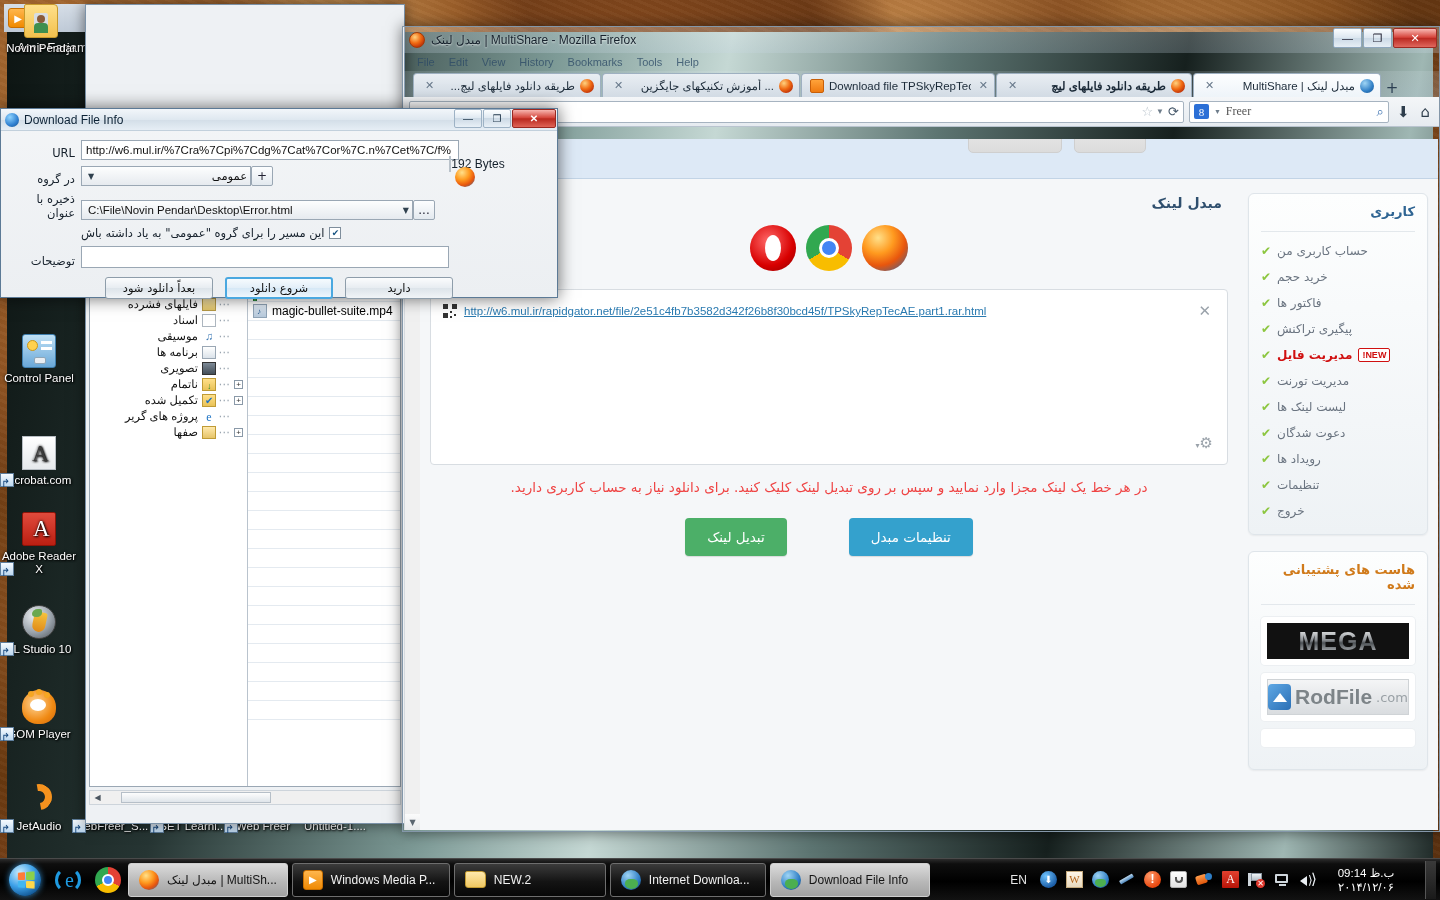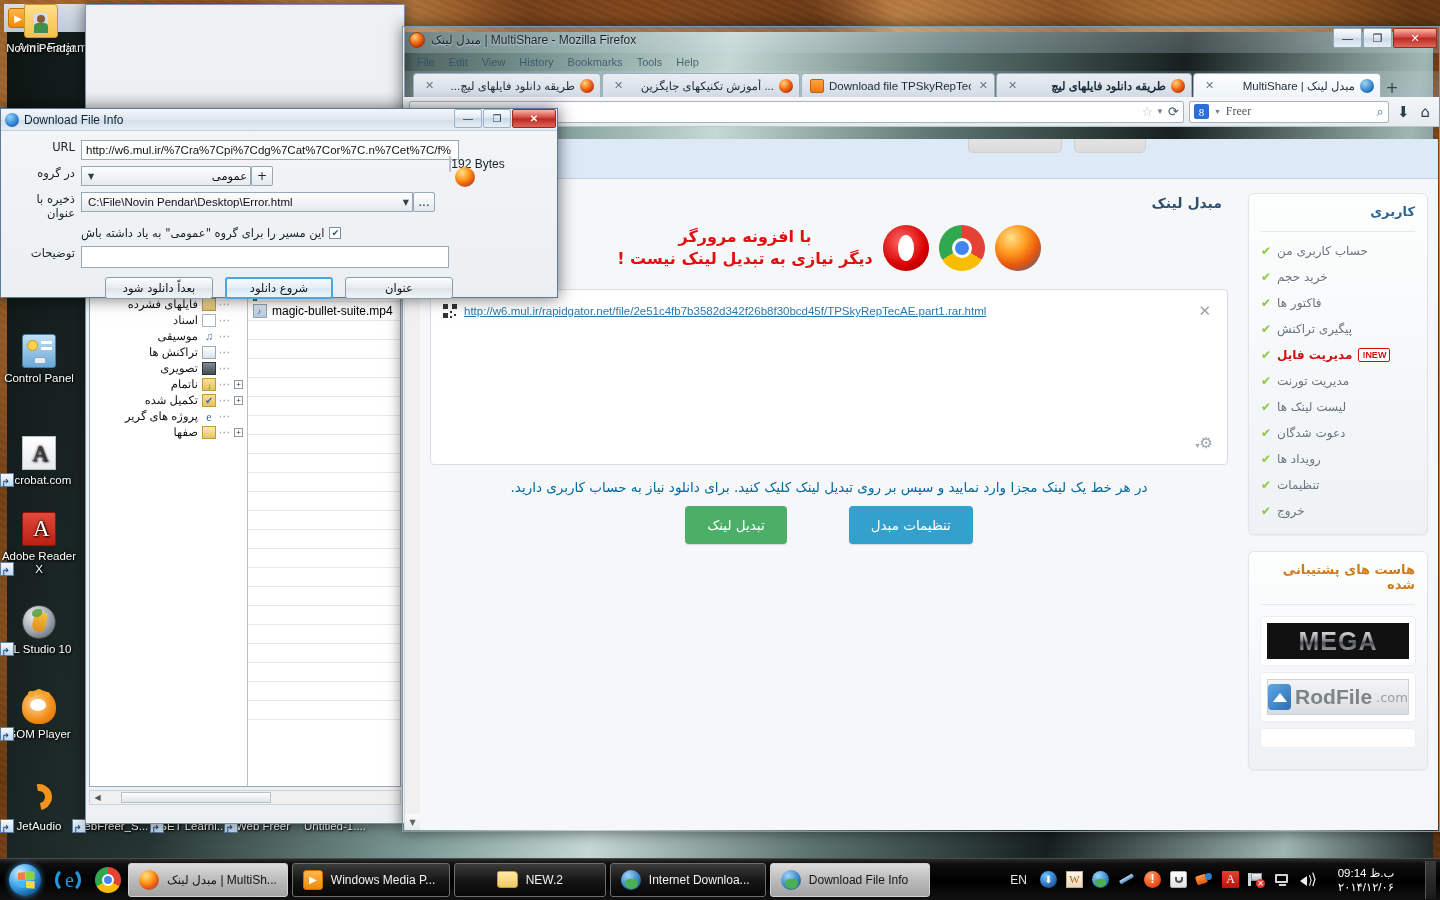--- a/index.html
+++ b/index.html
@@ -208,21 +208,21 @@
         linear-gradient(#333,#333) 9px 0/5px 5px no-repeat,
         linear-gradient(#333,#333) 0 9px/5px 5px no-repeat,
         linear-gradient(#333,#333) 7px 7px/2px 2px no-repeat,
         linear-gradient(#333,#333) 11px 10px/2px 2px no-repeat,
         linear-gradient(#333,#333) 7px 12px/2px 2px no-repeat;
   }
   .linkrow a{ color:#2a7ab0; font-size:11.5px; text-decoration:underline;
               font-family:"Liberation Sans",sans-serif; flex:1; overflow:hidden; white-space:nowrap;}
   .linkrow .xbtn{ color:#9aa2aa; font-size:15px; padding:0 4px; flex:0 0 auto;}
   .gear{ position:absolute; right:14px; bottom:12px; color:#9aa2aa; font-size:15px;}
-  .helptext{ text-align:center; font-size:13.5px; color:#0369a1; line-height:21px; margin:0 20px 8px;
+  .helptext{ text-align:center; font-size:13.5px; color:#ef4444; line-height:21px; margin:0 20px 20px;
              font-family:"DejaVu Sans",sans-serif;}
   .btnrow{ display:flex; justify-content:center; gap:62px; }
   .bigbtn{ border:none; border-radius:4px; color:#fff; font-size:13.5px; padding:11px 22px;
            font-family:"DejaVu Sans",sans-serif; box-shadow:0 1px 1px rgba(0,0,0,.12);}
   .bigbtn.green{ background:#4caf68; }
   .bigbtn.blue{ background:#34a1cd; }
 
   
   #dlg { left:0px; top:108px; width:558px; height:190px; border:1px solid #5c7a96;
          background:linear-gradient(#f3f5f7,#eceff2); box-shadow:0 0 16px rgba(0,0,0,.6); z-index:30;}
@@ -232,21 +232,21 @@
   #dlg .dlg-ic{ width:14px;height:14px;margin-left:4px;border-radius:50%;
                 background:radial-gradient(circle at 35% 30%,#8fd4ff,#2e7fd0 60%,#1b4f86);}
   #dlg .dlg-title{ font-family:"Liberation Sans",sans-serif; font-size:12px; color:#0d2336; margin-left:5px;}
   #dlg .dbtns{ position:absolute; right:1px; top:0; display:flex; gap:1px;}
   #dlg .dwb{ width:28px;height:19px;border:1px solid #9db2c5; border-radius:2px;
              background:linear-gradient(#fcfeff,#dee8f1 48%,#ccd9e5 50%,#e8f0f7);
              display:flex;align-items:center;justify-content:center;font-size:10px;color:#21384c;
              font-family:"Liberation Sans",sans-serif;}
   #dlg .dwb.close{ width:44px; background:linear-gradient(#f7b5af,#d4443a 46%,#b9291f 52%,#df6457);
                    border-color:#9a2820; color:#fff; font-weight:bold;}
-  .frow{ display:flex; align-items:flex-start; margin:0 10px 6px 10px; }
+  .frow{ display:flex; align-items:flex-end; margin:0 10px 6px 10px; }
   .flabel{ width:70px; text-align:right; font-size:11.5px; color:#16212c; padding-right:6px;
            font-family:"DejaVu Sans",sans-serif;}
   .ftext{ flex:1; height:20px; background:#fff; border:1px solid #9aa7b4; padding:0 4px;
           font-family:"Liberation Sans",sans-serif; font-size:11.5px; color:#111;
           display:flex; align-items:center; overflow:hidden; white-space:nowrap;}
   .fsel{ height:20px; background:linear-gradient(#fdfefe,#e6eaef); border:1px solid #9aa7b4;
          display:flex; align-items:center; justify-content:space-between; padding:0 3px 0 6px;
          font-family:"DejaVu Sans",sans-serif; font-size:11.5px; color:#111; direction:rtl;}
   .fsel .cv{ font-size:8px; color:#30414f;}
   .sqbtn{ width:22px;height:20px;margin-right:6px;border:1px solid #9aa7b4; border-radius:2px;
@@ -416,21 +416,21 @@
       <div class="tnode">
           <span class="spacer"></span>
           <span class="dash">⋯</span>
           <span class="ic" style="color:#3a78b5;font-size:11px;text-align:center;">♫</span>
           <span>موسیقی</span>
         </div>
       <div class="tnode">
           <span class="spacer"></span>
           <span class="dash">⋯</span>
           <span class="ic" style="background:linear-gradient(#fff,#dbe3ea);border:1px solid #9aa7b4;display:inline-block;"></span>
-          <span>تراکنش ها</span>
+          <span>برنامه ها</span>
         </div>
       <div class="tnode">
           <span class="spacer"></span>
           <span class="dash">⋯</span>
           <span class="ic" style="background:linear-gradient(#7d8a96,#444e58);border:1px solid #333;display:inline-block;"></span>
           <span>تصویری</span>
         </div>
       <div class="tnode">
           <span class="exp">+</span>
           <span class="dash">⋯</span>
@@ -599,24 +599,20 @@
         <div class="pagetitle">مبدل لینک</div>
 
         <div class="promo">
           <span class="browser-ic ic-firefox"></span>
           <span class="browser-ic ic-chrome">
               <i></i>
             </span>
           <span class="browser-ic ic-opera">
               <i></i>
             </span>
-          <span class="ptxt">
-            <span style="display:block;">با افزونه مرورگر</span>
-            <span style="display:block;">دیگر نیازی به تبدیل لینک نیست !</span>
-          </span>
         </div>
 
         <div class="linkbox">
           <div class="linkrow">
             <span class="qr"></span>
             <a href="#">http://w6.mul.ir/rapidgator.net/file/2e51c4fb7b3582d342f26b8f30bcd45f/TPSkyRepTecAE.part1.rar.html</a>
             <span class="xbtn">✕</span>
           </div>
           <span class="gear">⚙<span style="font-size:8px;">▾</span></span>
         </div>
@@ -746,21 +742,21 @@
     </div>
 
     <div class="frow">
       <span class="flabel">توضیحات</span>
       <span class="ftext" style="max-width:368px;height:22px;"></span>
     </div>
 
     <div class="dbtnrow">
       <span class="dbtn">بعداً دانلود شود</span>
       <span class="dbtn primary">شروع دانلود</span>
-      <span class="dbtn">عنوان</span>
+      <span class="dbtn">دارید</span>
     </div>
   </div>
 
   <div class="fileinfo">
     <span class="ficon"><i></i></span>
     <span class="fsize">192  Bytes</span>
   </div>
 </div>
 
 <div id="taskbar">
@@ -789,21 +785,21 @@
   <div class="tbtn active" style="min-width:152px;">
     <span style="width:20px;height:20px;border-radius:50%;background:radial-gradient(circle at 35% 28%,#ffe08a,#ff9a1f 38%,#e8560d 65%,#1d64b0 100%);flex:0 0 auto;"></span>
     <span>مبدل لینک | MultiSh...</span>
   </div>
 
   <div class="tbtn" style="min-width:158px;">
     <span style="width:20px;height:20px;border-radius:3px;background:linear-gradient(#ffb64d,#ef8a05);border:1px solid #c96f00;display:flex;align-items:center;justify-content:center;color:#fff;font-size:10px;flex:0 0 auto;">▶</span>
     <span>Windows Media P...</span>
   </div>
 
-  <div class="tbtn" style="min-width:152px;justify-content:center;">
+  <div class="tbtn" style="min-width:152px;">
     <span style="width:21px;height:17px;background:linear-gradient(#ffe9ad,#f0c862);border:1px solid #c39b32;border-radius:2px 4px 3px 3px;flex:0 0 auto;"></span>
     <span>NEW.2</span>
   </div>
 
   <div class="tbtn" style="min-width:156px;">
     <span style="width:20px;height:20px;border-radius:50%;background:radial-gradient(circle at 35% 28%,#9fd5f5,#2f7ec5 60%,#17416f);position:relative;flex:0 0 auto;">
       <span style="position:absolute;left:4px;top:9px;width:13px;height:10px;background:#4caf50;border-radius:40% 40% 50% 50%;"></span>
     </span>
     <span>Internet Downloa...</span>
   </div>

